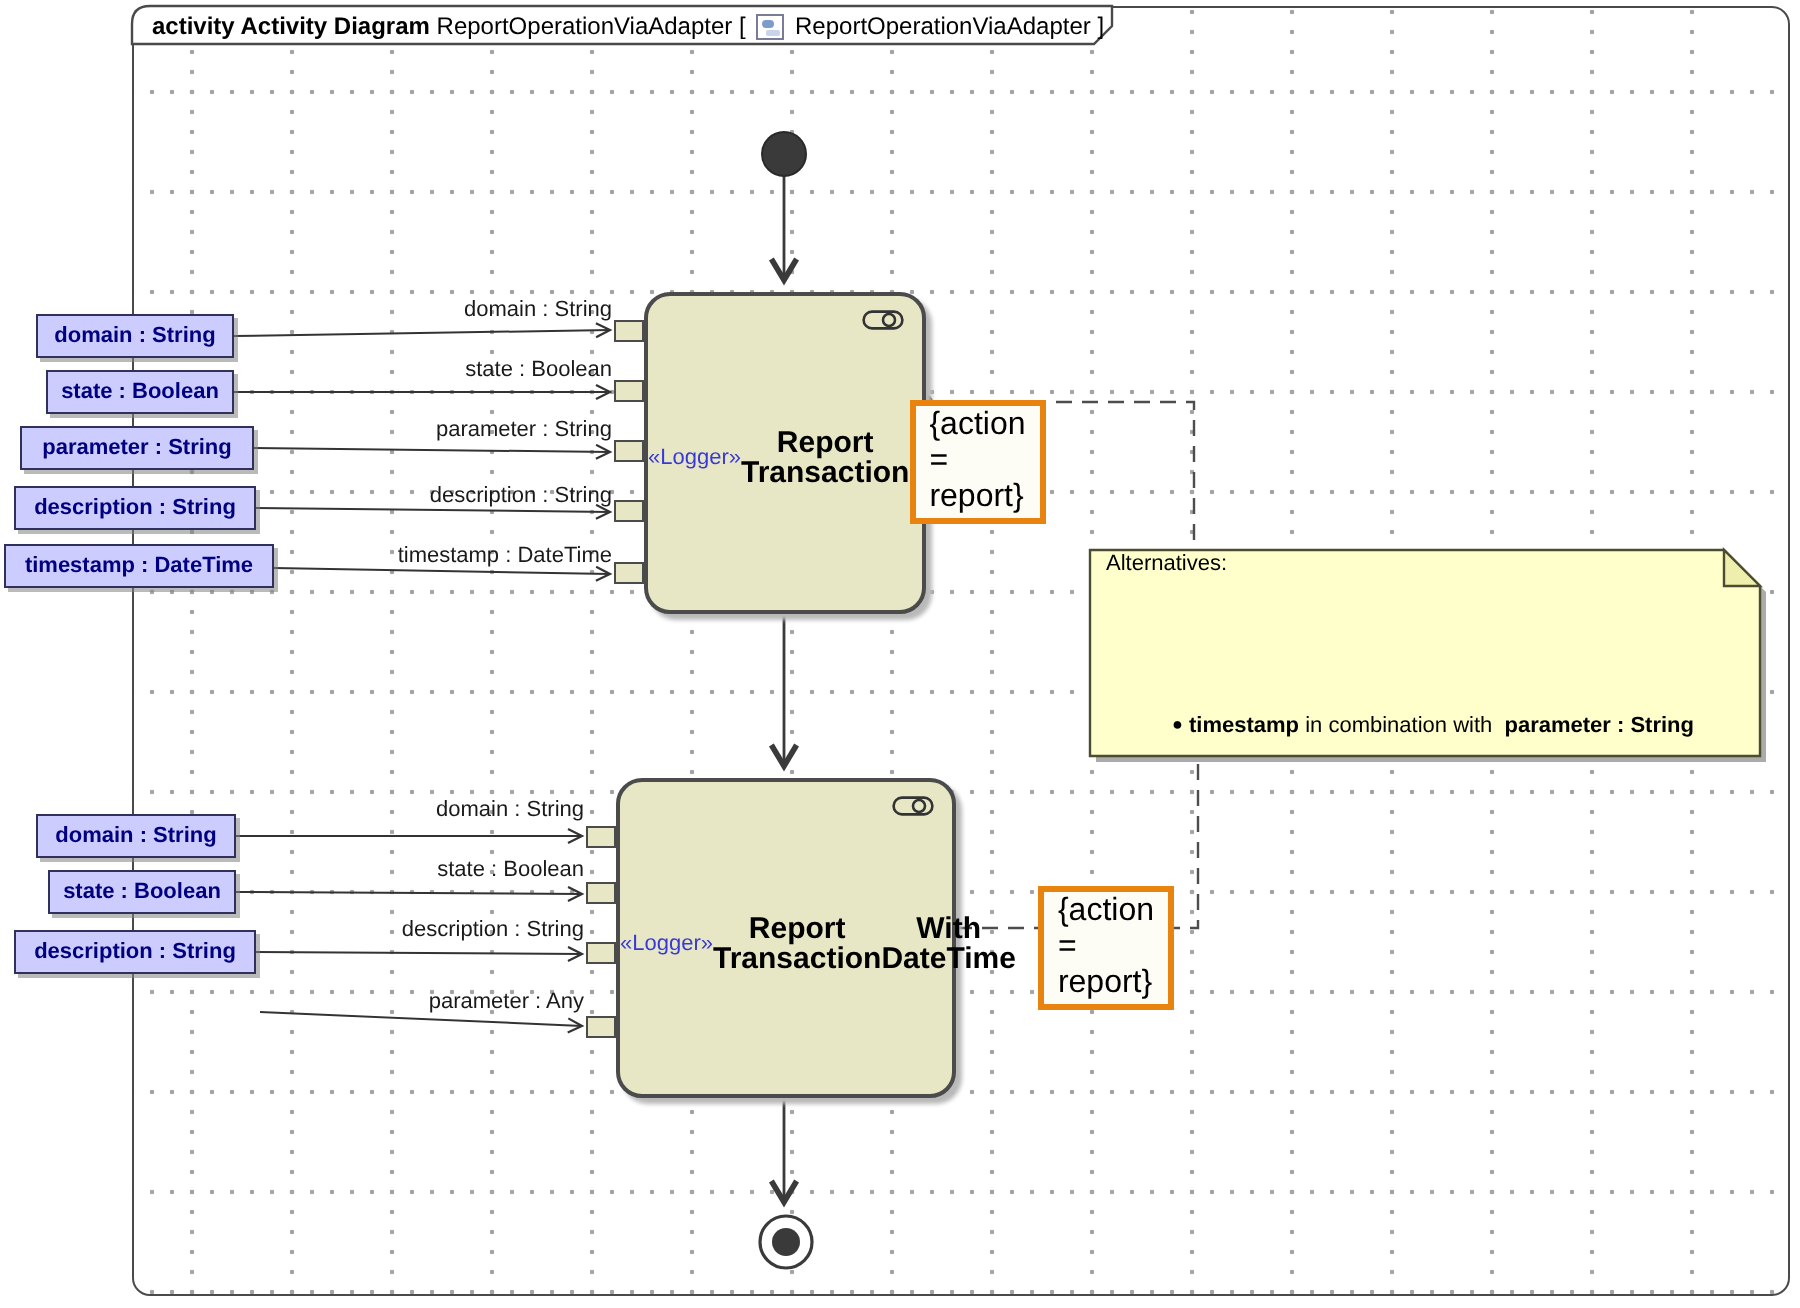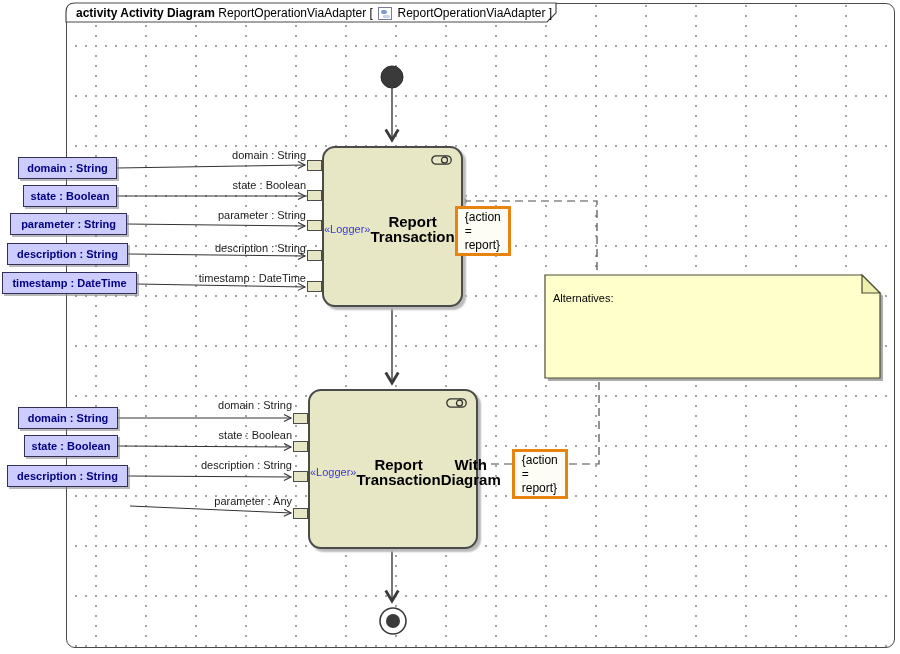--- a/index.html
+++ b/index.html
@@ -35,21 +35,21 @@
            box-shadow:2px 2px 0 rgba(130,130,130,.55);
            color:#000080; font-weight:bold; font-size:11px; text-align:center; line-height:20px; }
 
   
   .action { position:absolute; background:#e7e7c5; border:2px solid #4b4b4b; border-radius:13px;
             box-shadow:3px 3px 2px #b9b9b9; display:flex; 
             align-items:center; padding-top:5px; }
   .stereo { color:#3939d6; font-size:11px; }
   .action-name { color:#000; font-weight:bold; font-size:15px; text-align:center; line-height:15px; }
   .constraint { margin-top:4px; border:3px solid #e8830f; background:#fdfdf6; color:#000;
-                font-size:12px; padding:1px 7px; }
+                font-size:16px; padding:1px 7px; }
   .cb-icon { position:absolute; top:7px; right:9px; width:21px; height:10px; }
 
   
   .pin { position:absolute; width:15px; height:11px; background:#e7e7c5; border:1px solid #4b4b4b; }
 
   
   .pinlabel { position:absolute; width:160px; text-align:right; font-size:11px; color:#1a1a1a; }
 
   
   .note-text { position:absolute; font-size:11px; color:#000; }
@@ -137,35 +137,36 @@
 
   <div class="pinlabel" style="left:146px; top:149px;">domain : String</div>
   <div class="pinlabel" style="left:146px; top:179px;">state : Boolean</div>
   <div class="pinlabel" style="left:146px; top:209px;">parameter : String</div>
   <div class="pinlabel" style="left:146px; top:242px;">description : String</div>
   <div class="pinlabel" style="left:146px; top:272px;">timestamp : DateTime</div>
 
   <div class="action" style="left:308px; top:389px; width:170px; height:160px;">
     <span class="stereo">«Logger»</span>
     <span class="action-name">Report Transaction</span>
-    <span class="action-name">With Diagram</span>
+    <span class="action-name">With DateTime</span>
     <span class="constraint" style="transform:translateX(11px);">{action = report}</span>
     <svg class="cb-icon" viewBox="0 0 21 10">
       <rect x="0.8" y="0.8" width="19.4" height="8.4" rx="4.2" fill="none" stroke="#333" stroke-width="1.3"></rect>
       <circle cx="13.5" cy="5" r="3" fill="none" stroke="#333" stroke-width="1.3"></circle>
     </svg>
   </div>
 
   <div class="pin" style="left:293px; top:413px;"></div>
   <div class="pin" style="left:293px; top:441px;"></div>
   <div class="pin" style="left:293px; top:471px;"></div>
   <div class="pin" style="left:293px; top:508px;"></div>
 
   <div class="pinlabel" style="left:132px; top:399px;">domain : String</div>
   <div class="pinlabel" style="left:132px; top:429px;">state : Boolean</div>
   <div class="pinlabel" style="left:132px; top:459px;">description : String</div>
   <div class="pinlabel" style="left:132px; top:495px;">parameter : Any</div>
 
-  <div class="note-text" style="left:553px; top:292px;">Alternatives:</div>
+  <div class="note-text" style="left:553px; top:276px;">Alternatives:</div>
   <div class="bullets" style="left:586px; top:320px;">
+    <div><span class="dot">●</span> <b>timestamp</b><span> in combination with  </span><b>parameter : String</b></div>
   </div>
 
 </div>
 
 </body></html>

